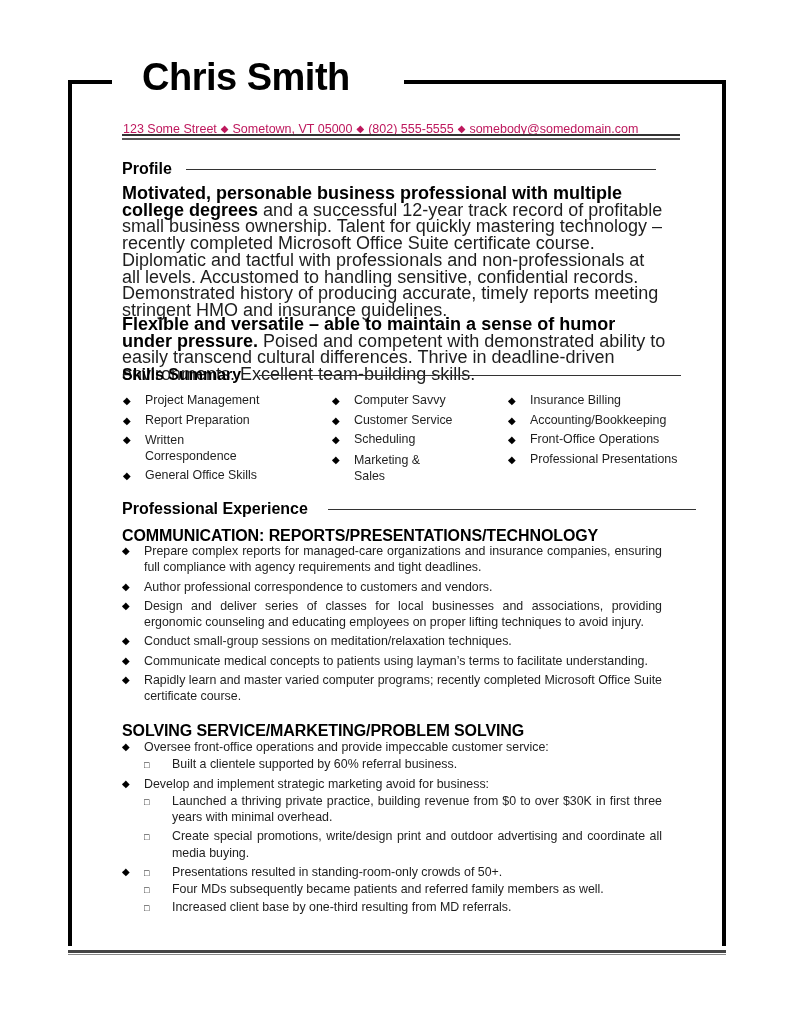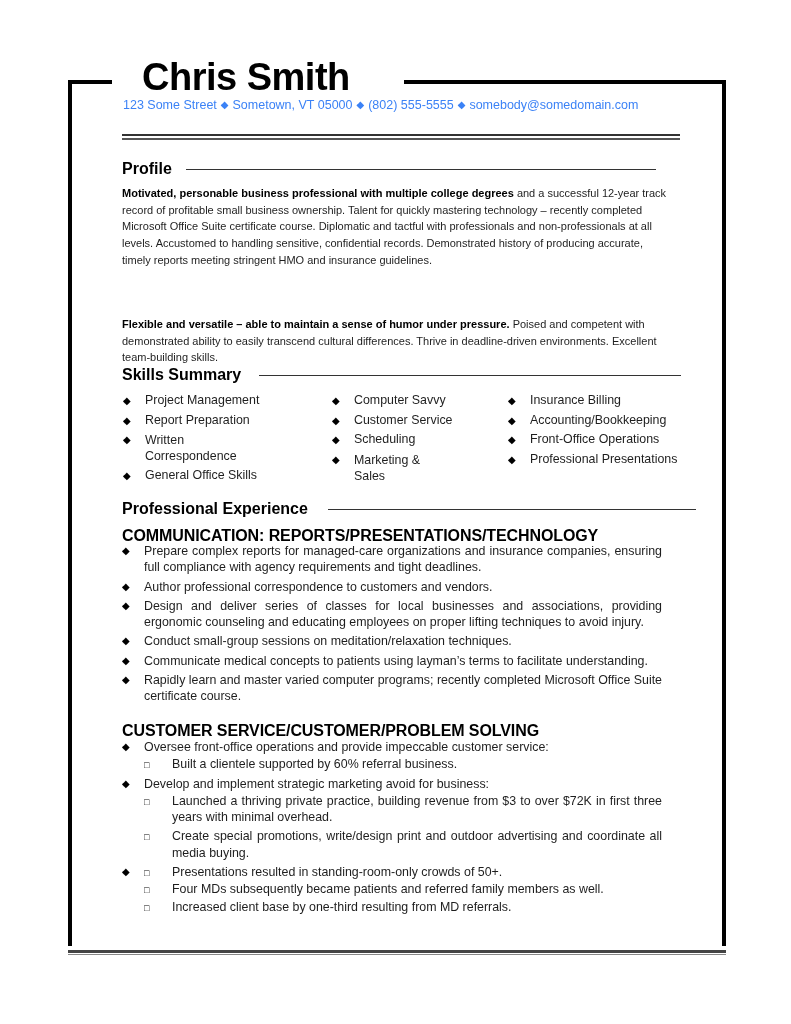--- a/index.html
+++ b/index.html
@@ -8,31 +8,31 @@
   .frame { position: absolute; background: #000; }
   #f-left { left: 68px; top: 80px; width: 4px; height: 866px; }
   #f-top-left { left: 68px; top: 80px; width: 44px; height: 4px; }
   #f-top-right { left: 404px; top: 80px; width: 322px; height: 4px; }
   #f-right { left: 722px; top: 80px; width: 4px; height: 866px; }
   #f-bottom { left: 68px; top: 950px; width: 658px; height: 3px; background: #444; }
   #f-bottom2 { left: 68px; top: 954px; width: 658px; height: 1px; background: #888; }
 
   .name { position: absolute; left: 122px; top: 56px; font-size: 38px; font-weight: bold;
           letter-spacing: -0.5px; color: #000; font-family: "Liberation Sans", sans-serif; margin-left: 20px; }
-  .contact { position: absolute; left: 123px; top: 98px; font-size: 12.5px; color: #3b82f6; white-space: nowrap; }
+  .contact { position: absolute; left: 123px; top: 122px; font-size: 12.5px; color: #be185d; white-space: nowrap; }
   .contact .sep { font-size: 10px; margin: 0 4px; position: relative; top: -1px; }
   .dbl { position: absolute; left: 122px; width: 558px; }
   #dbl1 { top: 134px; height: 2px; background: #333; }
   #dbl2 { top: 138px; height: 2px; background: #555; }
 
   .section-head { position: absolute; left: 122px; display: flex; align-items: center; }
   .section-head .title { font-size: 16px; font-weight: bold; color: #000; white-space: nowrap; }
   .section-head .rule { height: 1px; background: #333; margin-left: 12px; }
 
-  .para { position: absolute; left: 122px; width: 545px; font-size: 11px; line-height: 16.7px; color: #1e1e1e; }
+  .para { position: absolute; left: 122px; width: 545px; font-size: 18px; line-height: 16.7px; color: #1e1e1e; }
   .para b { color: #000; }
 
   .skills-col { position: absolute; top: 391px; font-size: 12.4px; line-height: 19.5px; color: #1e1e1e; }
   .skills-col ul { list-style: none; margin: 0; padding: 0; }
   .skills-col li { position: relative; padding-left: 22px; }
   .skills-col li .b { position: absolute; left: 0; top: 0; font-size: 10px; color: #000; }
   .skills-col li.wrap { line-height: 16px; padding-top: 2px; padding-bottom: 2px; }
 
   .subhead { position: absolute; left: 122px; font-size: 16px; font-weight: bold; color: #000; letter-spacing: -0.1px; }
 
@@ -112,26 +112,26 @@
   <ul>
     <li><span class="b">◆</span><span>Prepare complex reports for managed-care organizations and insurance companies, ensuring full compliance with agency requirements and tight deadlines.</span></li>
     <li><span class="b">◆</span><span>Author professional correspondence to customers and vendors.</span></li>
     <li><span class="b">◆</span><span>Design and deliver series of classes for local businesses and associations, providing ergonomic counseling and educating employees on proper lifting techniques to avoid injury.</span></li>
     <li><span class="b">◆</span><span>Conduct small-group sessions on meditation/relaxation techniques.</span></li>
     <li><span class="b">◆</span><span>Communicate medical concepts to patients using layman’s terms to facilitate understanding.</span></li>
     <li><span class="b">◆</span><span>Rapidly learn and master varied computer programs; recently completed Microsoft Office Suite certificate course.</span></li>
   </ul>
 </div>
 
-<div class="subhead" style="top:722px;">CUSTOMER SERVICE/CUSTOMER/PROBLEM SOLVING</div>
+<div class="subhead" style="top:722px;">SOLVING SERVICE/MARKETING/PROBLEM SOLVING</div>
 <div class="exp" style="top:739px;">
   <ul>
     <li class="tight"><span class="b">◆</span><span>Oversee front-office operations and provide impeccable customer service:</span></li>
     <li class="sub"><span class="b">□</span><span>Built a clientele supported by 60% referral business.</span></li>
     <li class="tight"><span class="b">◆</span><span>Develop and implement strategic marketing avoid for business:</span></li>
-    <li class="sub"><span class="b">□</span><span>Launched a thriving private practice, building revenue from $3 to over $72K in first three years with minimal overhead.</span></li>
+    <li class="sub"><span class="b">□</span><span>Launched a thriving private practice, building revenue from $0 to over $30K in first three years with minimal overhead.</span></li>
     <li class="sub"><span class="b">□</span><span>Create special promotions, write/design print and outdoor advertising and coordinate all media buying.</span></li>
     <li class="tight"><span class="b">◆</span></li>
     <li class="sub tight"><span class="b">□</span><span>Presentations resulted in standing-room-only crowds of 50+.</span></li>
     <li class="sub tight"><span class="b">□</span><span>Four MDs subsequently became patients and referred family members as well.</span></li>
     <li class="sub tight"><span class="b">□</span><span>Increased client base by one-third resulting from MD referrals.</span></li>
   </ul>
 </div>
 
 </body></html>

